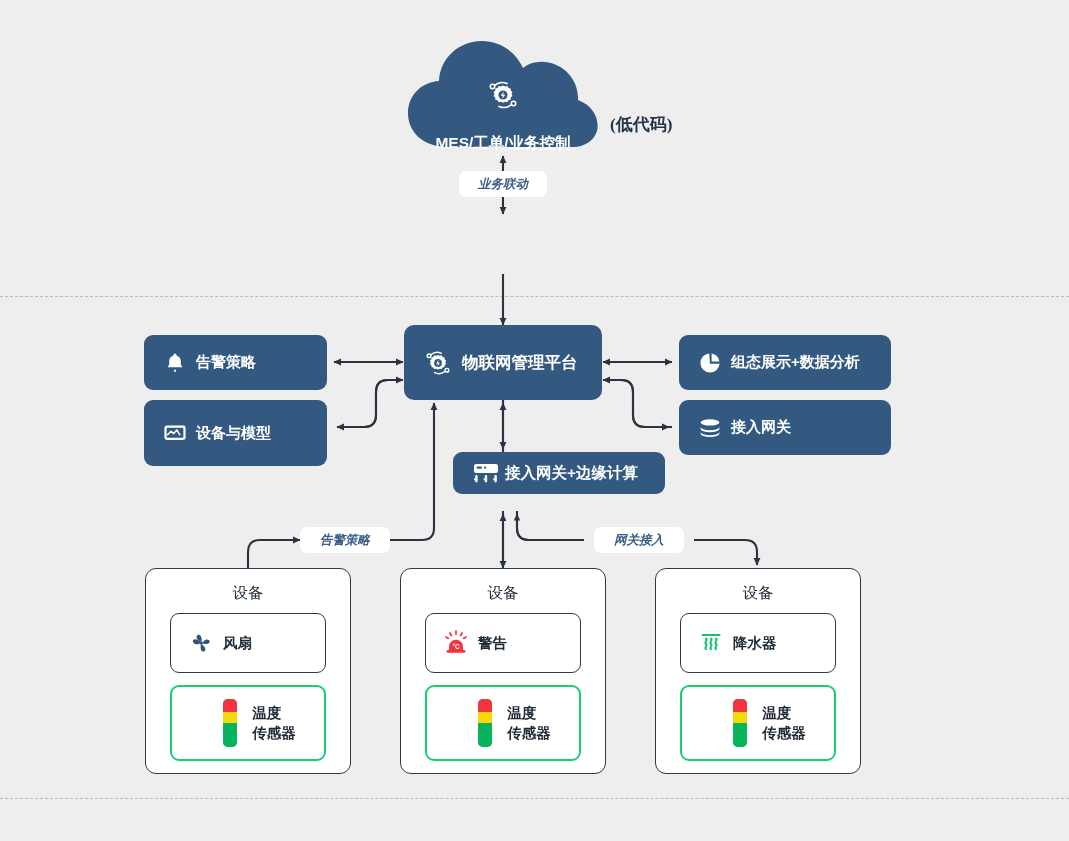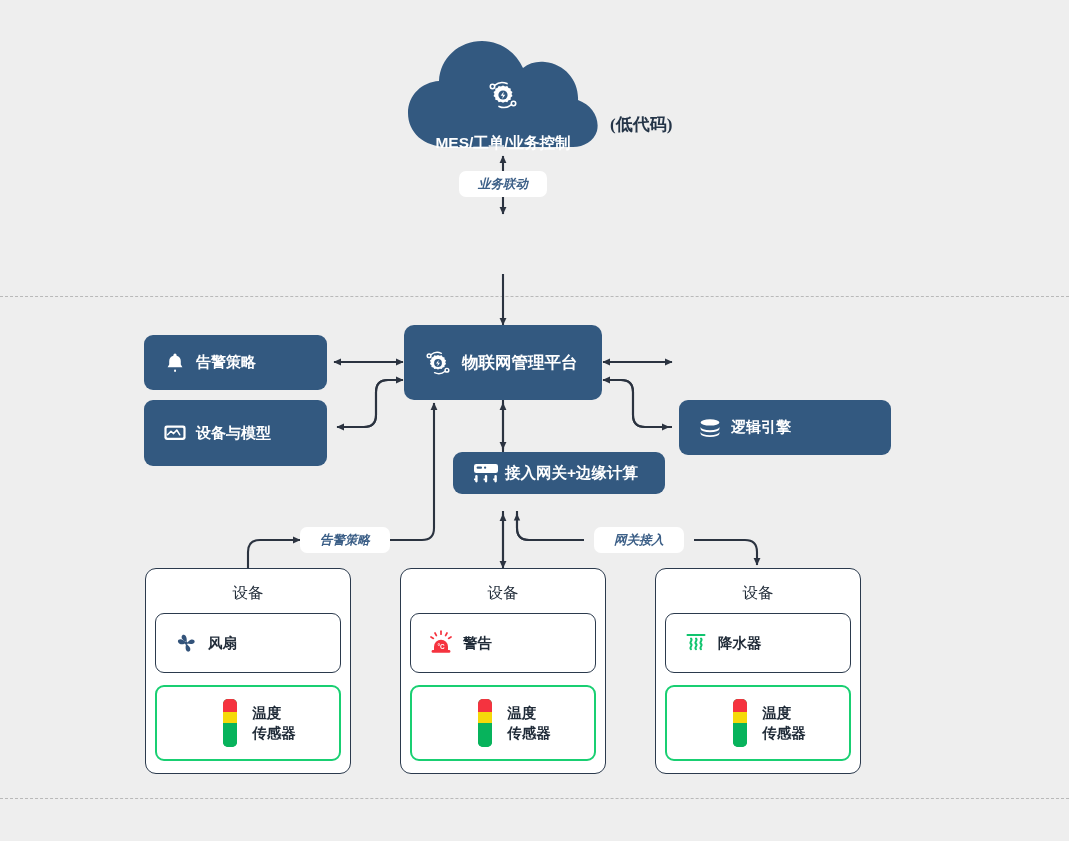--- a/index.html
+++ b/index.html
@@ -69,21 +69,21 @@
     position:absolute;width:206px;height:206px;
     background:#ffffff;border:1.6px solid #2b3a4d;border-radius:11px;
     box-sizing:border-box;
     display:flex;flex-direction:column;align-items:center;
   }
   .devcard .dev-title{
     font-size:15.5px;font-weight:normal;color:#1f2a37;
     margin-top:16px;line-height:1;
   }
   .devrow{
-    width:186px;height:60px;margin-top:12px;
+    width:156px;height:60px;margin-top:12px;
     border:1.6px solid #2b3a4d;border-radius:9px;
     box-sizing:border-box;
     display:flex;align-items:center;
     background:#fff;
   }
   .devrow.sensor{
     border:2.4px solid #19cf72;height:76px;justify-content:center;
   }
   .devrow .rico{
     width:44px;display:flex;align-items:center;justify-content:center;
@@ -208,30 +208,39 @@
     <span class="ico" style="width:30px;margin-left:16px;">
       <svg width="24" height="20" viewBox="0 0 24 20">
         <rect x="1.4" y="2.6" width="21.2" height="14.4" rx="2.4" fill="#ffffff"></rect>
         <rect x="3.6" y="4.8" width="16.8" height="10" rx="1.2" fill="#335980"></rect>
         <path d="M4.6 11.8 l3.4-3.6 2.6 2.4 3.2-3.6 3.0 4.8" fill="none" stroke="#ffffff" stroke-width="1.5" stroke-linecap="round" stroke-linejoin="round"></path>
       </svg>
     </span>
     <span class="lbl" style="font-size:15px;margin-left:6px;">设备与模型</span>
   </div>
 
+  <div class="node" style="left:679px;top:335px;width:212px;height:55px;">
+    <span class="ico" style="width:30px;margin-left:16px;">
+      <svg width="22" height="22" viewBox="0 0 22 22">
+        <path d="M10.2 1.4 A9.6 9.6 0 1 0 20.6 11.8 H11 Z" fill="#ffffff"></path>
+        <path d="M12.6 1.6 A9.6 9.6 0 0 1 20.4 9.4 H12.6 Z" fill="#ffffff"></path>
+      </svg>
+    </span>
+    <span class="lbl" style="font-size:15px;margin-left:6px;">组态展示+数据分析</span>
+  </div>
 
   <div class="node" style="left:679px;top:400px;width:212px;height:55px;">
     <span class="ico" style="width:30px;margin-left:16px;">
       <svg width="24" height="20" viewBox="0 0 24 20">
         <ellipse cx="12" cy="4.4" rx="9.4" ry="3.2" fill="#ffffff"></ellipse>
         <path d="M2.6 9.0 a9.4 3.2 0 0 0 18.8 0 v2.0 a9.4 3.2 0 0 1-18.8 0 z" fill="#ffffff"></path>
         <path d="M2.6 14.0 a9.4 3.2 0 0 0 18.8 0 v1.8 a9.4 3.2 0 0 1-18.8 0 z" fill="#ffffff"></path>
       </svg>
     </span>
-    <span class="lbl" style="font-size:15px;margin-left:6px;">逻辑引擎</span>
+    <span class="lbl" style="font-size:15px;margin-left:6px;">接入网关</span>
   </div>
 
   <div class="node" style="left:453px;top:452px;width:212px;height:42px;">
     <span class="ico" style="width:34px;margin-left:16px;">
       <svg width="26" height="22" viewBox="0 0 26 22">
         <rect x="1" y="2" width="24" height="9" rx="2.2" fill="#ffffff"></rect>
         <rect x="3.6" y="4.6" width="5.4" height="2.2" rx="1" fill="#335980"></rect>
         <rect x="11" y="4.6" width="2.2" height="2.2" rx="1" fill="#335980"></rect>
         <rect x="2.2" y="13" width="2.4" height="7.4" rx="1.1" fill="#ffffff"></rect>
         <rect x="11.8" y="13" width="2.4" height="7.4" rx="1.1" fill="#ffffff"></rect>

